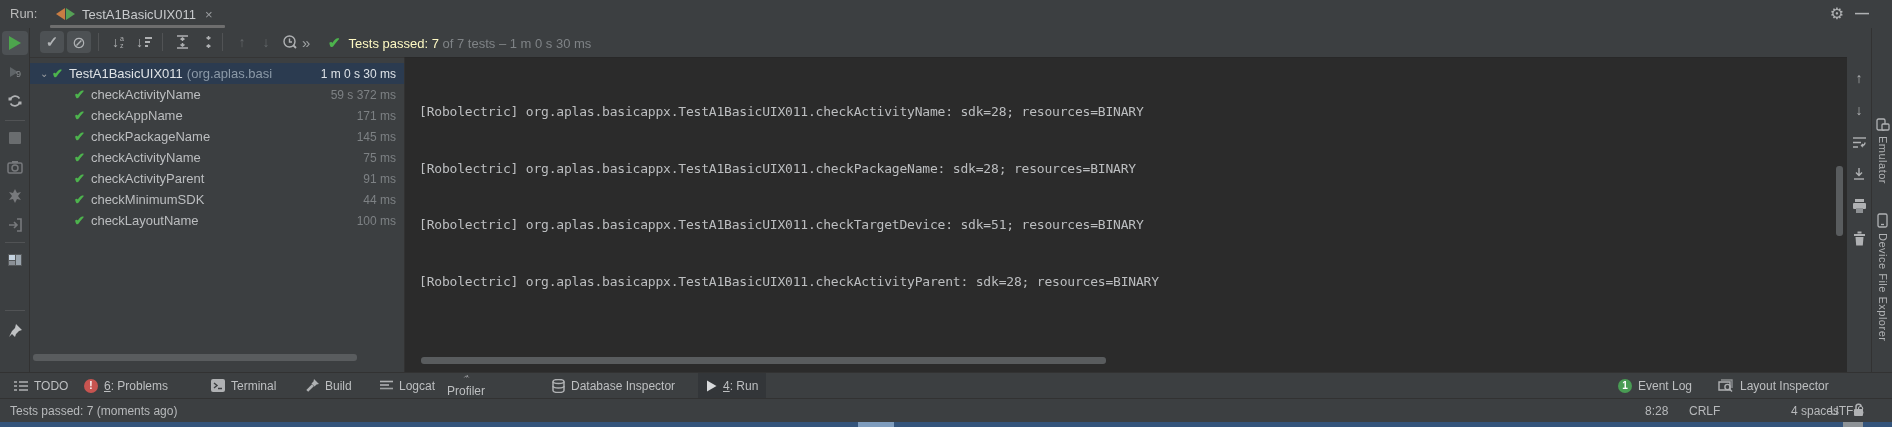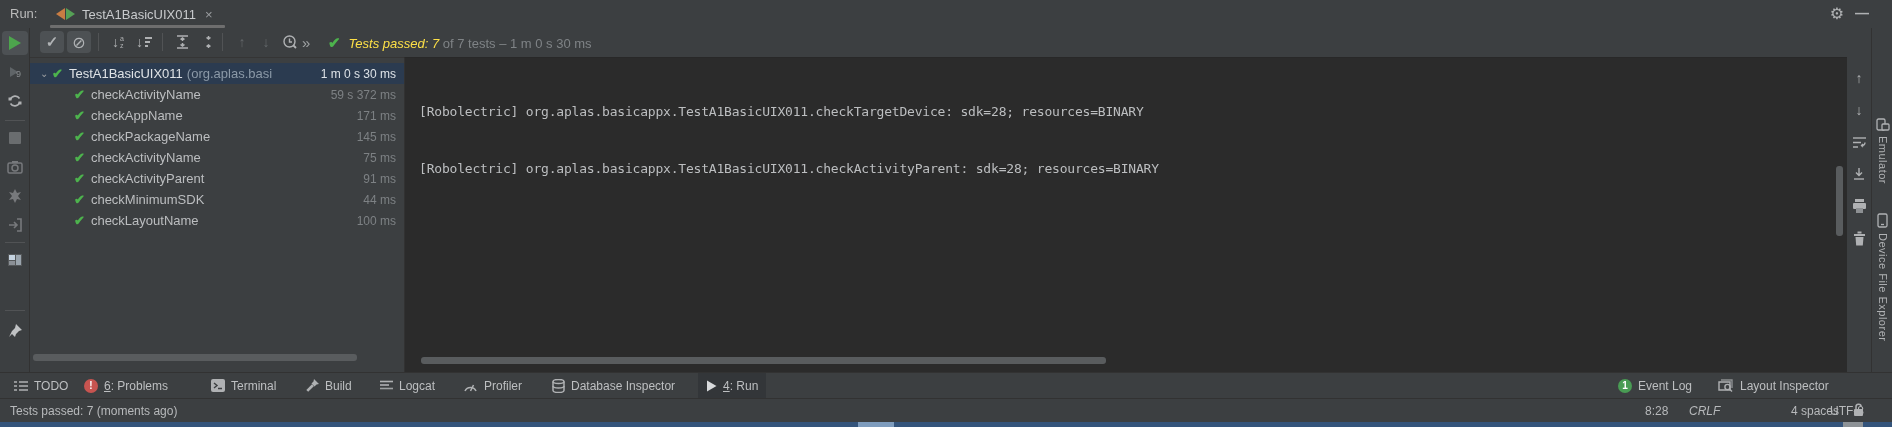--- a/index.html
+++ b/index.html
@@ -40,21 +40,21 @@
   .tb-check { color:#b0b3b5; font-size:15px; font-weight:bold; }
   .tb-slash { color:#b0b3b5; font-size:16px; }
   .tb-arrow { font-size:14px; }
   .tb-arrow.dim { color:#63676a; }
   .sort-letters { display:flex; flex-direction:column; font-size:7px; line-height:7px; color:#afb1b3; margin-left:1px; }
   .sort-bars { display:flex; flex-direction:column; gap:2px; margin-left:2px; }
   .sort-bars i { display:block; height:2px; background:#afb1b3; }
   .overflow-chevron { position:absolute; left:272px; top:6px; font-size:15px; color:#9fa2a4; cursor:pointer; }
   .summary { position:absolute; left:298px; top:6px; display:flex; align-items:center; gap:8px; font-size:13px; }
   .check-glyph { color:#4db34d; font-weight:bold; font-size:15px; }
-  .summary-strong { color:#fde047;font-style:italic; }
+  .summary-strong { color:#fef9c3; }
   .summary-muted { color:#7f8386; }
 
   
   .tree-panel { position:absolute; left:30px; top:57px; width:374px; height:315px; background:#3c3f41; border-top:1px solid #353535; }
   .tree-row { position:absolute; left:0; width:374px; height:21px; display:flex; align-items:center; font-size:13px; cursor:pointer; }
   .tree-row.selected { background:#2b3b50; }
   .tree-chevron { color:#9da0a2; font-size:10px; margin-left:10px; width:12px; }
   .row-check { color:#4db34d; font-weight:bold; font-size:13px; margin-right:6px; }
   .root-name { color:#dfe3e6; }
   .root-package { color:#8b99a7; margin-left:4px; }
@@ -286,21 +286,23 @@
       <span class="child-indent"></span>
         <span class="row-check">✔</span>
       <span class="child-name">checkLayoutName</span>
       <span class="child-time">100 ms</span>
     </div>
     <div class="tree-hscroll"></div>
   </div>
 
   <div class="console">
     <div class="console-lines">
-      <div class="cline">[Robolectric] org.aplas.basicappx.TestA1BasicUIX011.checkTargetDevice: sdk=28; resources=BINARY</div>
+      <div class="cline">[Robolectric] org.aplas.basicappx.TestA1BasicUIX011.checkActivityName: sdk=28; resources=BINARY</div>
+      <div class="cline">[Robolectric] org.aplas.basicappx.TestA1BasicUIX011.checkPackageName: sdk=28; resources=BINARY</div>
+      <div class="cline">[Robolectric] org.aplas.basicappx.TestA1BasicUIX011.checkTargetDevice: sdk=51; resources=BINARY</div>
       <div class="cline">[Robolectric] org.aplas.basicappx.TestA1BasicUIX011.checkActivityParent: sdk=28; resources=BINARY</div>
       
       
       
       
     </div>
     <div class="console-vscroll"></div>
     <div class="console-hscroll"></div>
   </div>
 
@@ -387,21 +389,21 @@
     </div>
     <div class="tw-tab" style="left:372px;">
       <svg class="ic" width="13" height="12" viewBox="0 0 13 12" stroke="#afb1b3" stroke-width="1.6">
         <path d="M0 1.5 H13"></path>
           <path d="M0 5 H9"></path>
           <path d="M0 8.5 H13" opacity="0.85"></path>
           <path d="M0 11.5 H6" opacity="0"></path>
       </svg>
       <span>Logcat</span>
     </div>
-    <div class="tw-tab" style="left:455px;">
+    <div class="tw-tab" style="left:439px;flex-direction:column;">
       <svg class="ic" width="15" height="12" viewBox="0 0 15 12" fill="none" stroke="#afb1b3" stroke-width="1.5">
         <path d="M2 11 A6 6 0 0 1 13 11"></path>
           <path d="M7.5 11 L10.5 5" stroke-width="1.6"></path>
       </svg>
       <span>Profiler</span>
     </div>
     <div class="tw-tab" style="left:544px;">
       <svg class="ic" width="13" height="14" viewBox="0 0 13 14" fill="none" stroke="#afb1b3" stroke-width="1.5">
         <ellipse cx="6.5" cy="2.5" rx="5.5" ry="2"></ellipse>
           <path d="M1 2.5 V7 C1 8.1 3.5 9 6.5 9 C9.5 9 12 8.1 12 7 V2.5"></path>
@@ -426,21 +428,21 @@
           <circle cx="9.5" cy="8" r="2.6"></circle>
           <path d="M11.5 10 L14 12.5"></path>
       </svg>
       <span>Layout Inspector</span>
     </div>
   </div>
 
   <div class="status-bar">
     <span class="status-msg">Tests passed: 7 (moments ago)</span>
     <span class="status-item" style="left:1645px;">8:28</span>
-    <span class="status-item" style="left:1689px;font-style:italic;">CRLF</span>
+    <span class="status-item" style="left:1689px;">CRLF</span>
     <span class="status-item" style="left:1830px;">UTF-8</span>
     <span class="status-item" style="left:1791px;">4 spaces</span>
     <span class="status-item" style="left:1852px; top:4px;">
       <svg class="ic" width="13" height="14" viewBox="0 0 13 14" fill="none" stroke="#afb1b3" stroke-width="1.5">
         <rect x="2" y="6" width="9" height="7" rx="1" fill="#afb1b3" stroke="none"></rect>
           <path d="M4 6 V4 A2.6 2.6 0 0 1 9.2 3.6"></path>
       </svg>
     </span>
   </div>
 

